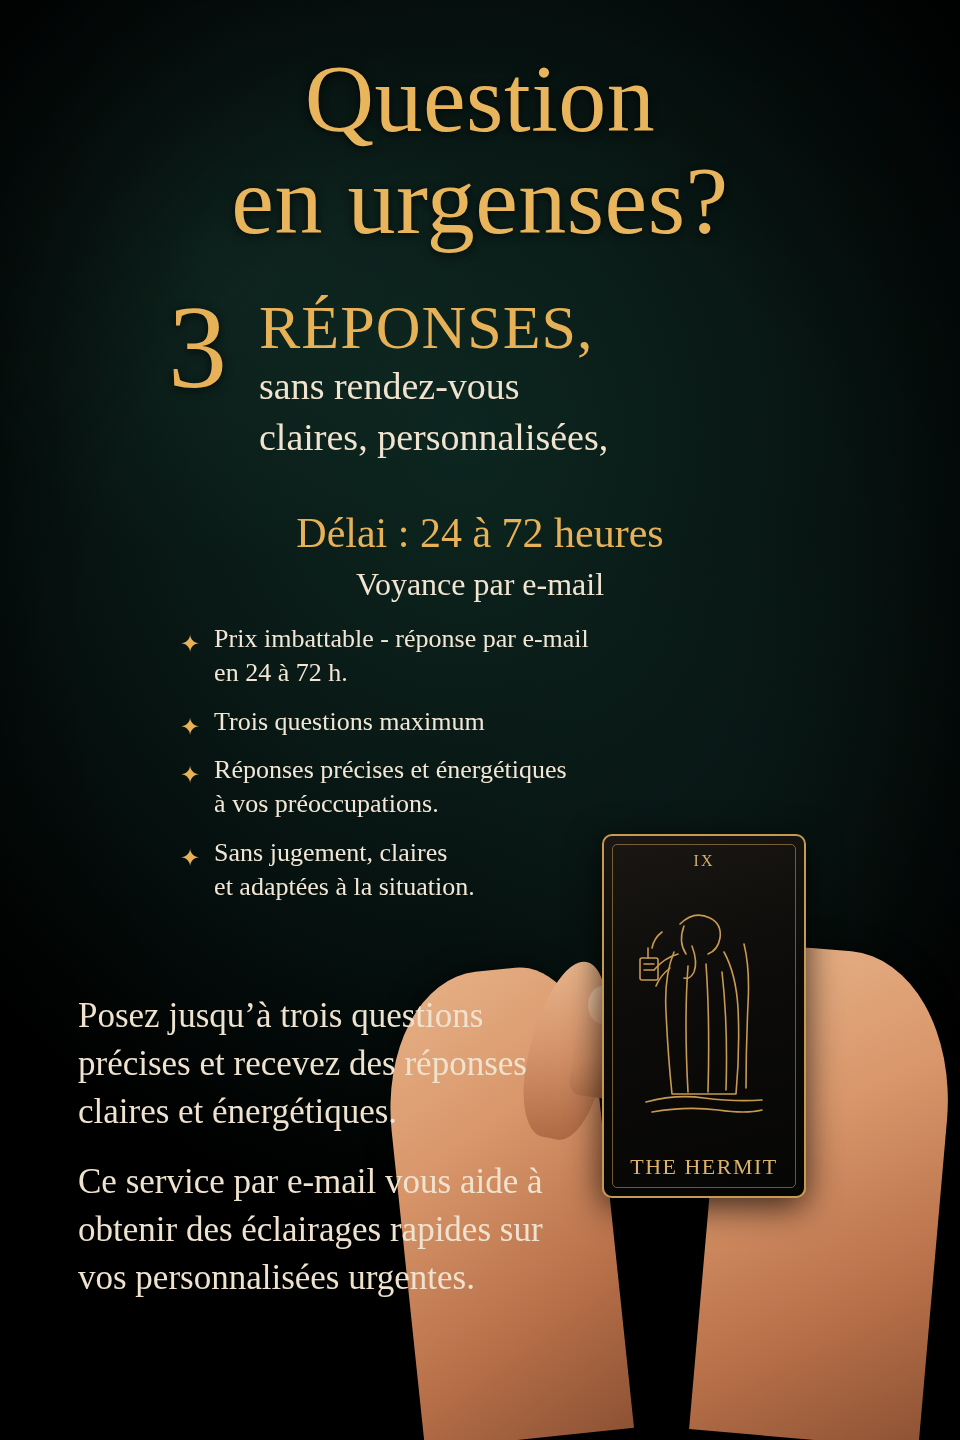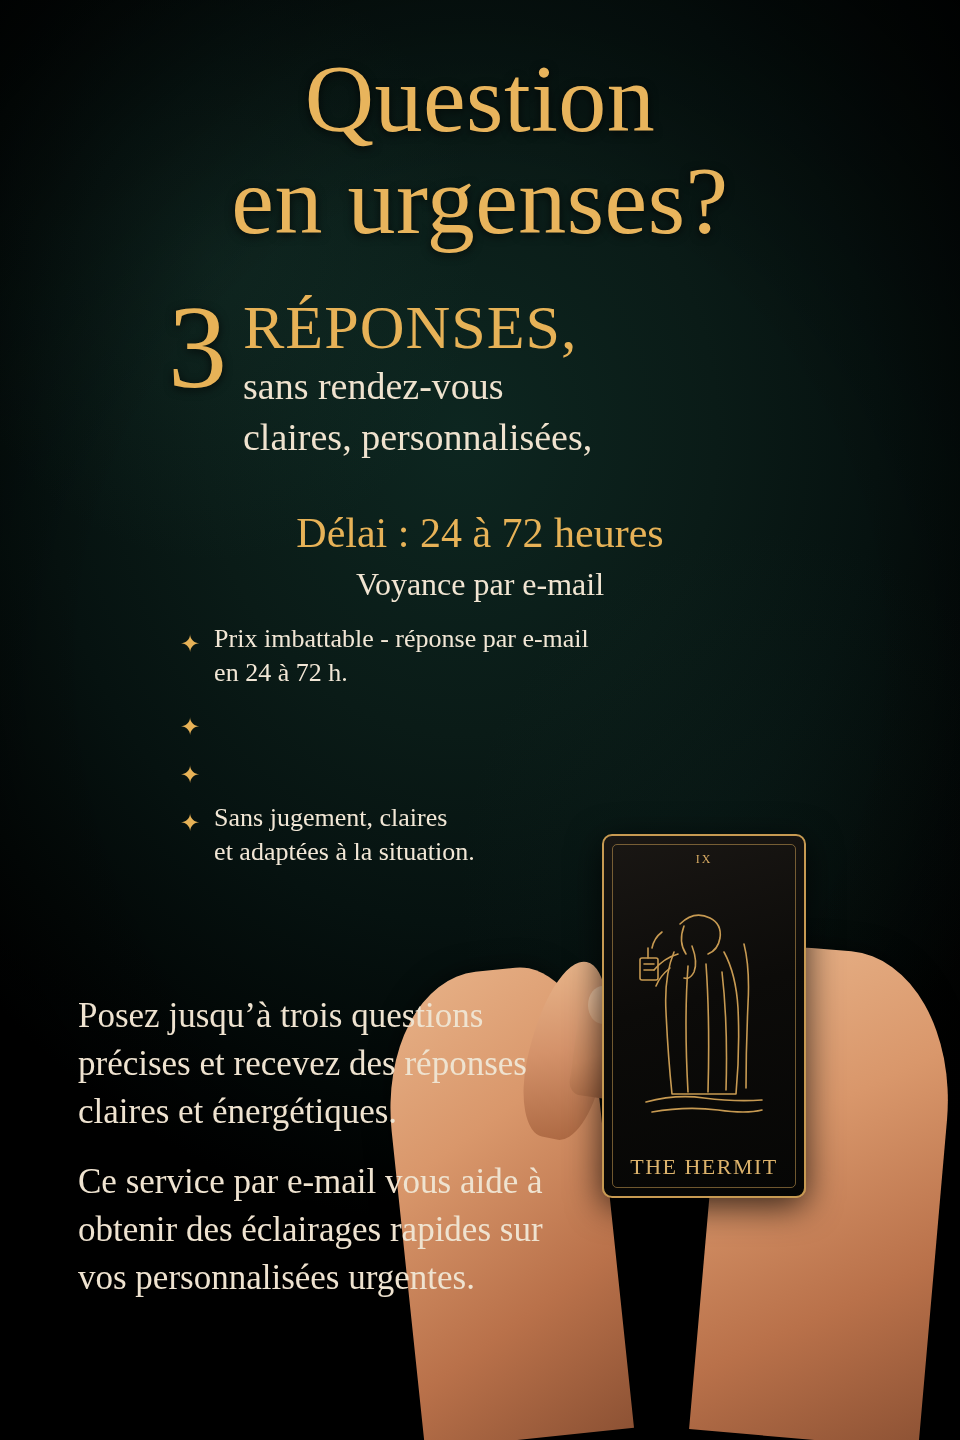--- a/index.html
+++ b/index.html
@@ -75,21 +75,21 @@
     align-items: flex-start;
   }
   .big-three {
     color: #e7b257;
     font-size: 118px;
     line-height: 0.92;
     margin-right: 16px;
     margin-top: 4px;
     text-shadow: 0 2px 10px rgba(0,0,0,0.7);
   }
-  .reponses-text { padding-top: 6px; }
+  .reponses-text { padding-top: 6px; margin-left: 16px; }
   .reponses-title {
     color: #e7b257;
     font-size: 62px;
     line-height: 1.0;
     letter-spacing: 1px;
   }
   .reponses-sub {
     color: #f0e3cf;
     font-size: 38px;
     line-height: 1.18;
@@ -239,21 +239,21 @@
     border: 1px solid rgba(199,154,82,0.55);
     border-radius: 5px;
   }
   .card-numeral {
     position: absolute;
     top: 16px;
     left: 0;
     width: 100%;
     text-align: center;
     color: #d8ab63;
-    font-size: 12px;
+    font-size: 16px;
     letter-spacing: 2px;
   }
   .card-title {
     position: absolute;
     bottom: 16px;
     left: 0;
     width: 100%;
     text-align: center;
     color: #ddb36c;
     font-size: 22px;
@@ -306,23 +306,25 @@
       <div class="delai-sub">Voyance par e-mail</div>
     </div>
 
     <div class="bullets">
       <div class="bullet">
         <span class="bullet-star">✦</span>
         <span class="bullet-text">Prix imbattable - réponse par e-mail<br>en 24 à 72 h.</span>
       </div>
       <div class="bullet">
         <span class="bullet-star">✦</span>
+        <span class="bullet-text">Trois questions maximum</span>
       </div>
       <div class="bullet">
         <span class="bullet-star">✦</span>
+        <span class="bullet-text">Réponses précises et énergétiques<br>à vos préoccupations.</span>
       </div>
       <div class="bullet">
         <span class="bullet-star">✦</span>
         <span class="bullet-text">Sans jugement, claires<br>et adaptées à la situation.</span>
       </div>
     </div>
 
     <div class="paras">
       <div class="para">Posez jusqu’à trois questions précises et recevez des réponses claires et énergétiques.</div>
       <div class="para">Ce service par e-mail vous aide à obtenir des éclairages rapides sur vos personnalisées urgentes.</div>

